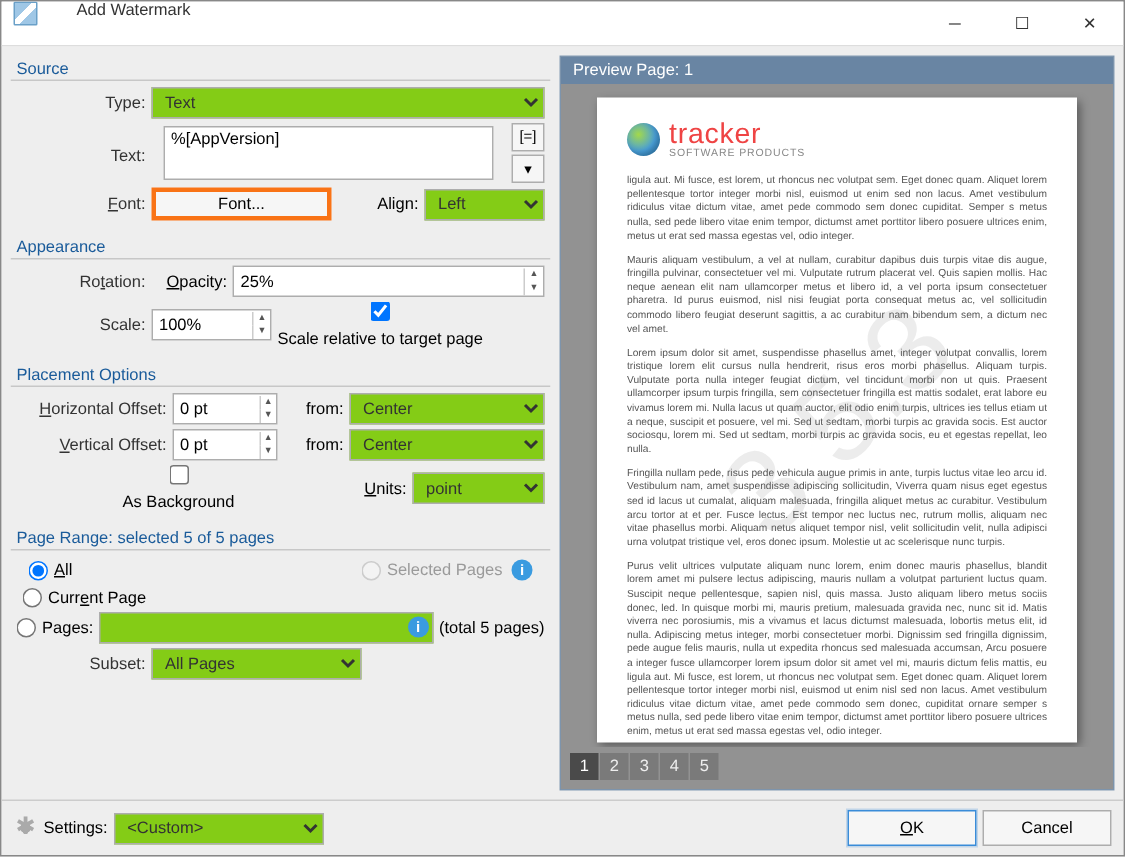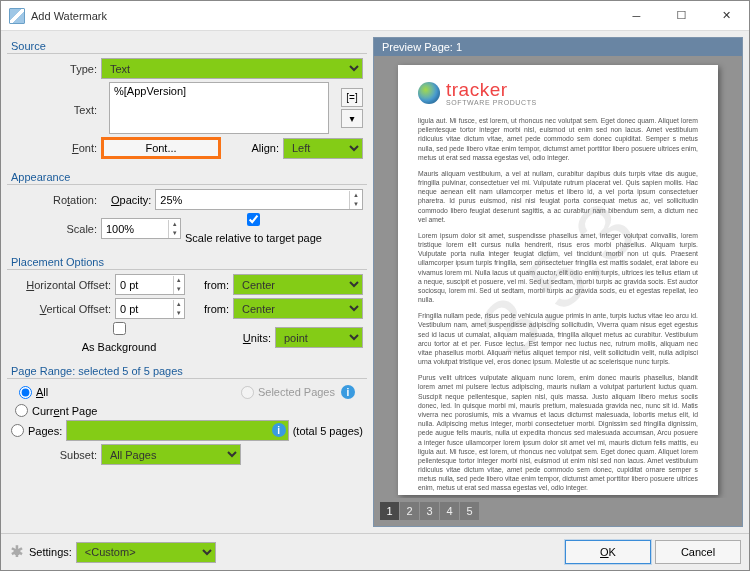--- a/index.html
+++ b/index.html
@@ -1,17 +1,17 @@
 <!DOCTYPE html>
 <html><head>
 <meta charset="utf-8">
 <style>
 * { box-sizing: border-box; margin: 0; padding: 0; font-family: "Segoe UI", Tahoma, sans-serif; font-size: 11px; }
 body { background: #eeeeee; width: 750px; height: 571px; overflow: hidden; border: 1px solid #888; display: flex; flex-direction: column; }
-.titlebar { background: #fff; height: 30px; display: flex; align-items: center; padding: 0 0 0 8px; border-bottom: 1px solid #ddd; }
+.titlebar { background: #fff; height: 30px; display: flex; align-items: flex-start; padding: 0 0 0 8px; border-bottom: 1px solid #ddd; gap: 20px; }
 .titlebar .icon { width: 16px; height: 16px; margin-right: 6px; position: relative; }
 .titlebar .icon::before { content:""; position:absolute; inset:0; border:1px solid #6aa0c8; background: linear-gradient(135deg,#9fc7e6 40%,#fff 40%,#fff 60%,#9fc7e6 60%); border-radius:1px; }
 .titlebar .title { flex: 1; color: #333; }
 .winbtns { display: flex; height: 100%; }
 .winbtn { width: 45px; display:flex; align-items:center; justify-content:center; color:#333; }
 .content { flex:1; display:flex; padding: 6px; gap:6px; background:#eee; overflow:hidden; }
 .left { flex: 0 0 360px; display:flex; flex-direction:column; gap:4px; overflow:hidden; }
 .right { flex:1; border:1px solid #7d94ac; background:#fff; display:flex; flex-direction:column; }
 .group-title { color:#1a5b9a; padding: 3px 4px 1px 4px; border-bottom: 1px solid #c7c7c7; margin-bottom: 4px; }
 .group { margin-bottom: 2px; }
@@ -40,21 +40,21 @@
 .page .wmark { position:absolute; left:50%; top:50%; transform: translate(-50%,-50%) rotate(-45deg); font-size:80px; color:rgba(120,120,120,0.14); font-weight:300; pointer-events:none; white-space:nowrap; }
 .pager { background:#929292; padding:4px 6px 6px 6px; display:flex; gap:0; }
 .pgbtn { width:20px; height:18px; background:#7a7a7a; color:#eee; display:flex; align-items:center; justify-content:center; border-right:1px solid #929292; cursor:pointer; }
 .pgbtn.active { background:#4a4a4a; color:#fff; }
 .footer { background:#eee; border-top:1px solid #ccc; padding:6px 8px; display:flex; align-items:center; gap:4px; }
 .footer .fbtn { height:24px; min-width:86px; border:1px solid #adadad; background:#f6f6f6; }
 .footer .fbtn.default { border:1px solid #3a8cd8; box-shadow:0 0 0 1px rgba(58,140,216,.25); }
 .gear { width:16px; height:16px; display:inline-block; background: radial-gradient(circle,#aaa 30%,transparent 32%); position:relative; border-radius:50%; }
 .gear::before { content:"✱"; position:absolute; inset:0; color:#aaa; font-size:16px; line-height:16px; text-align:center; }
 .textarea-row { display:flex; gap:12px; margin:3px 4px; align-items:center; }
-.textarea-row textarea { flex:1; height:52px; border:1px solid #adadad; resize:none; padding:2px 4px; font-family:inherit; font-size:11px; }
+.textarea-row textarea { flex:1; height:36px; border:1px solid #adadad; resize:none; padding:2px 4px; font-family:inherit; font-size:11px; }
 .side-btns { display:flex; flex-direction:column; gap:2px; }
 .iconbtn { width:22px; height:19px; border:1px solid #adadad; background:#f6f6f6; display:flex; align-items:center; justify-content:center; font-size:10px; }
 .radio-row { display:flex; align-items:center; gap:4px; margin:2px 8px; }
 </style>
 </head>
 <body>
 
 <div class="titlebar">
   <span class="icon"></span>
   <span class="title">Add Watermark</span>

